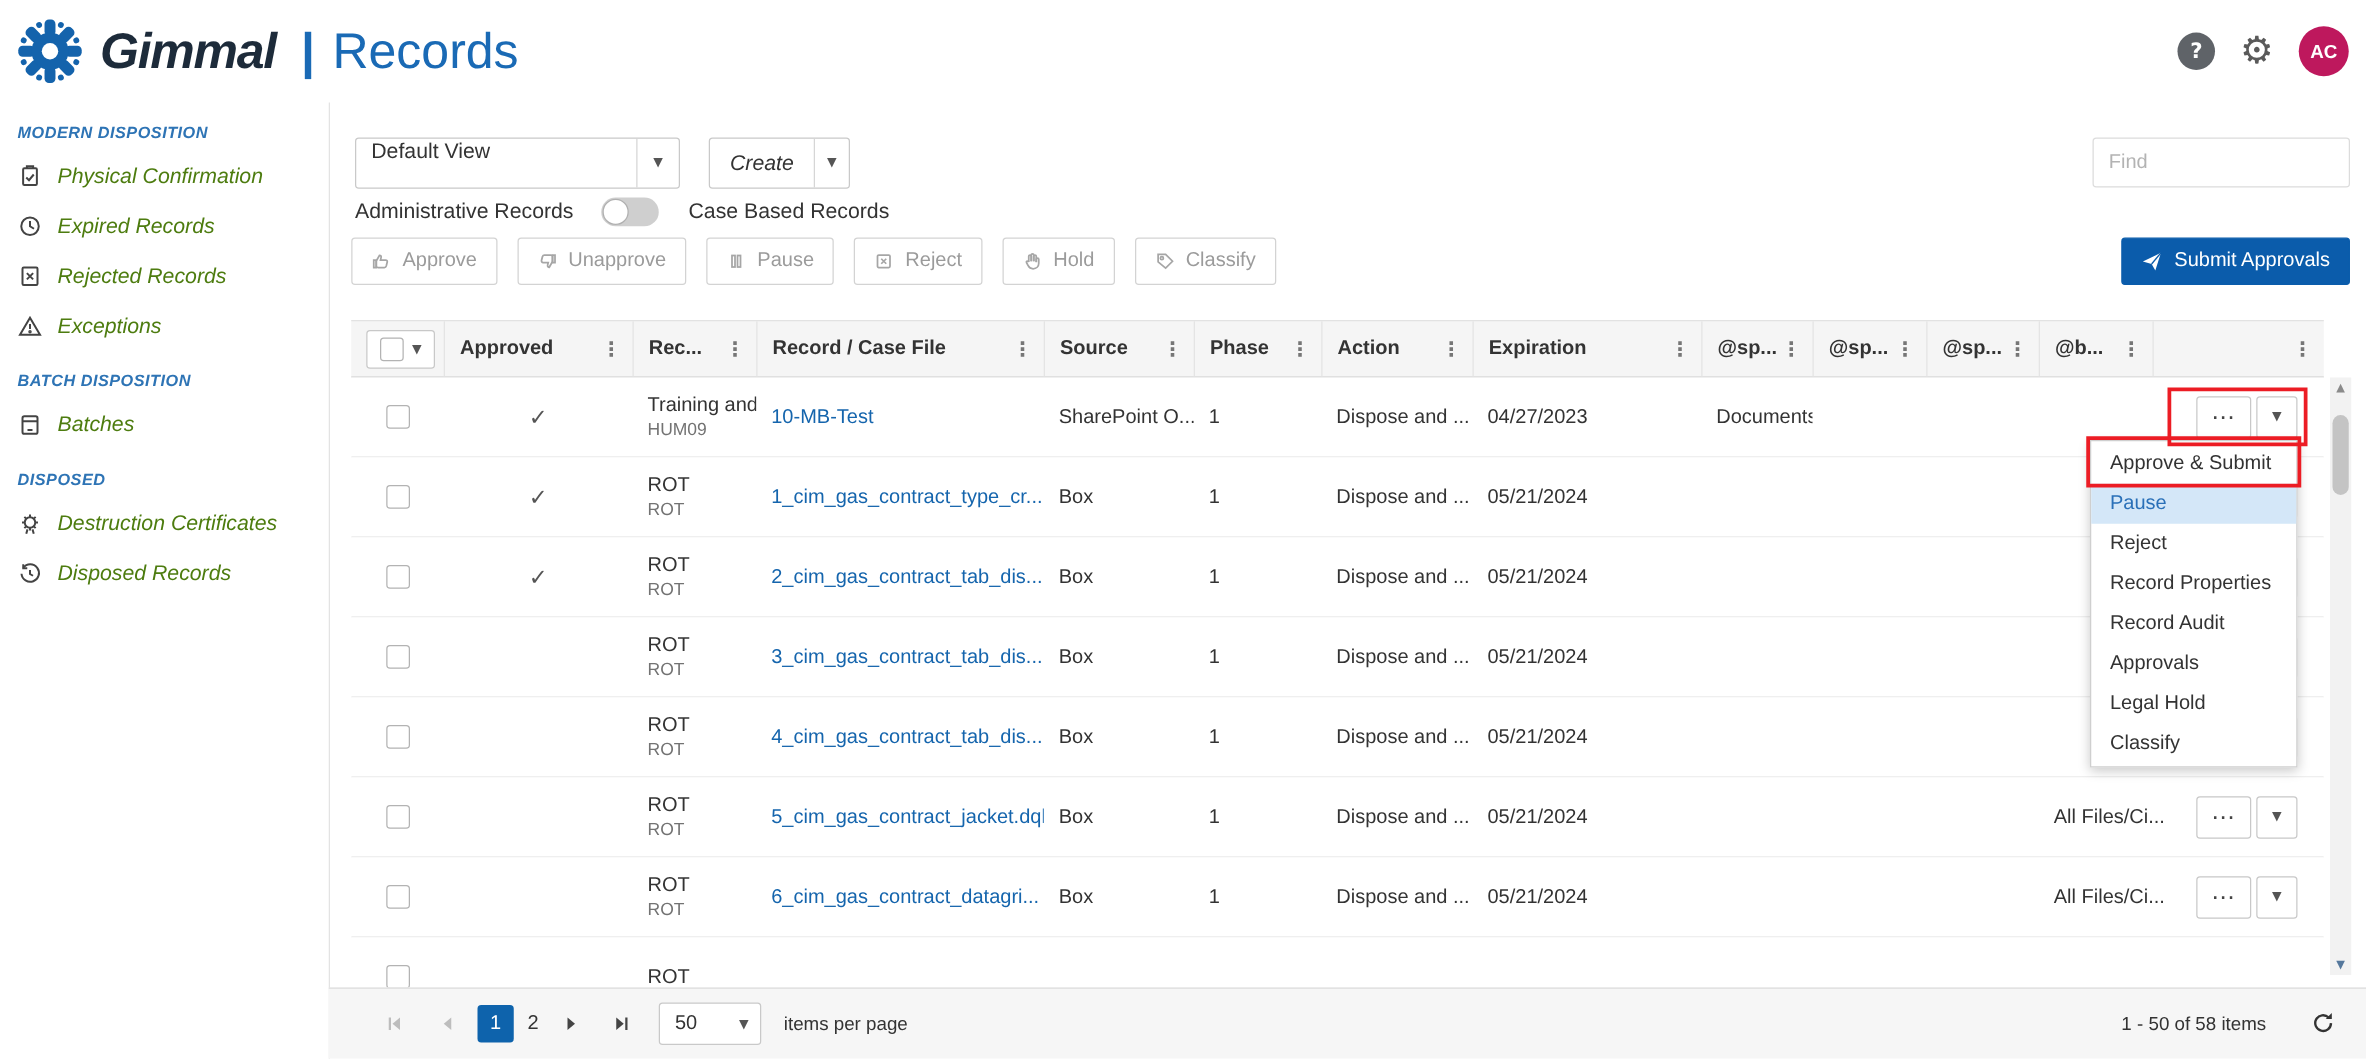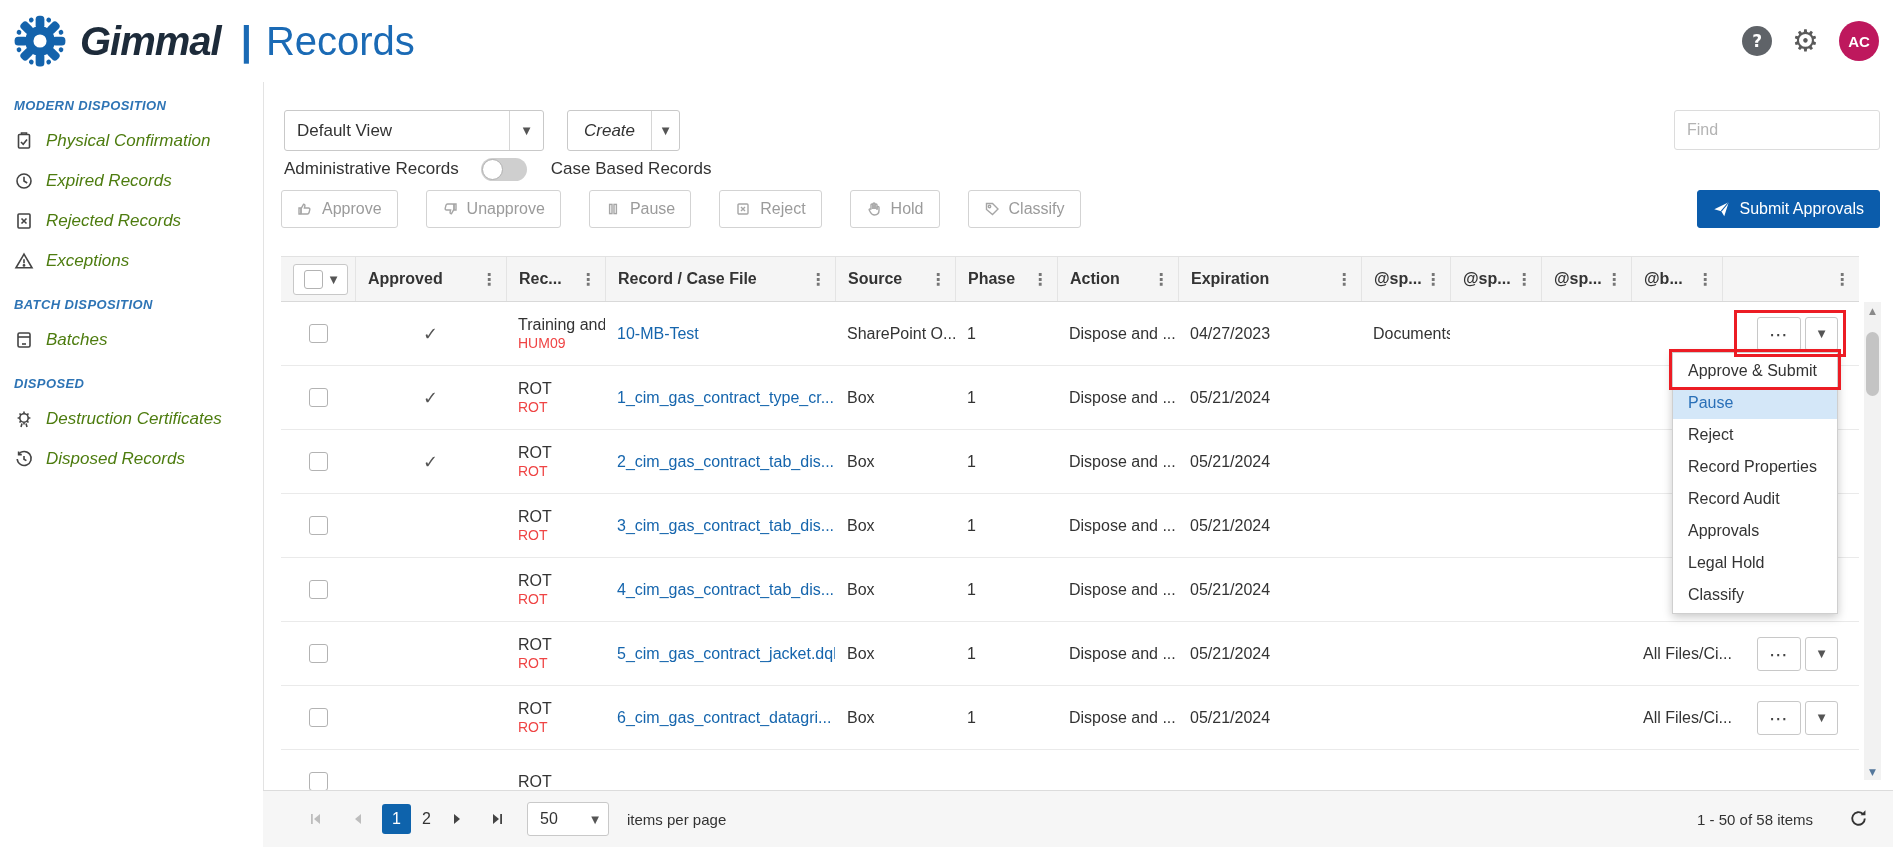--- a/index.html
+++ b/index.html
@@ -27,36 +27,36 @@
   .side-title { font-size:13px; font-weight:bold; color:#2e74b5; letter-spacing:.4px; padding:16px 0 8px 14px; }
   .side-item { height:40px; display:flex; align-items:center; gap:12px; padding-left:14px; font-size:17px; color:#4d7c0f; cursor:pointer; }
   .side-item svg { flex:0 0 auto; stroke:#444; }
   .side-item.selected { background:#19568f; color:#fff; }
   .side-item.selected svg { stroke:#fff; }
 
   
   .main { position:absolute; left:264px; top:82px; width:1629px; height:765px; background:#fff; }
 
   .row-controls-1 { position:absolute; top:28px; left:0; width:100%; height:41px; }
-  .view-select { position:absolute; left:20px; top:0; width:260px; height:41px; border:1px solid #c9c9c9; border-radius:3px; background:#fff; display:flex; align-items:center; cursor:pointer;gap:11px; }
+  .view-select { position:absolute; left:20px; top:0; width:260px; height:41px; border:1px solid #c9c9c9; border-radius:3px; background:#fff; display:flex; align-items:flex-start; cursor:pointer;gap:11px; }
   .view-select .vs-label { flex:1; padding-left:12px; font-size:17px; color:#333; }
   .dd-caret-seg { width:34px; height:100%; border-left:1px solid #d6d6d6; display:flex; align-items:center; justify-content:center; font-size:10px; color:#555; }
   .create-btn { position:absolute; left:303px; top:0; height:41px; border:1px solid #c9c9c9; border-radius:3px; background:#fff; display:flex; align-items:center; cursor:pointer;font-style:italic; }
   .create-btn .cb-label { padding:0 16px; font-size:17px; color:#333; }
   .create-btn .dd-caret-seg { width:28px; }
   .find-input { position:absolute; right:13px; top:0; width:206px; height:40px; border:1px solid #dcdcdc; border-radius:3px; font-size:16px; padding-left:12px; color:#333; font-family:"Liberation Sans",sans-serif; outline:none; }
   .find-input::placeholder { color:#b3b3b3; }
 
   .row-controls-2 { position:absolute; top:74px; left:20px; height:26px; display:flex; align-items:center; }
   .toggle-label { font-size:17px; color:#333; }
   .toggle { width:46px; height:23px; border-radius:12px; background:#cfcfcf; position:relative; margin:0 24px 0 22px; cursor:pointer; }
   .toggle .knob { position:absolute; left:1px; top:1px; width:21px; height:21px; border-radius:50%; background:#fff; border:1px solid #b0b0b0; }
 
   .row-controls-3 { position:absolute; top:108px; left:0; width:100%; height:38px; }
-  .tb-actions { position:absolute; left:17px; top:0; display:flex; gap:28px; }
+  .tb-actions { position:absolute; left:17px; top:0; display:flex; gap:16px; }
   .tb-btn { height:38px; display:inline-flex; align-items:center; gap:9px; padding:0 15px; border:1px solid #d3d3d3; border-radius:3px; background:#fff; color:#9b9b9b; font-size:16px; cursor:default; }
   .tb-btn svg { stroke:#a6a6a6; fill:none; stroke-width:1.4; }
   .submit-btn { position:absolute; right:13px; top:0; height:38px; display:flex; align-items:center; gap:9px; padding:0 15px; background:#0b5cab; border:1px solid #0b5cab; border-radius:3px; color:#fff; font-size:16px; cursor:pointer; }
 
   
   .table-wrap { position:absolute; left:17px; top:174px; width:1578px; }
   .grid-header, .grid-row { display:grid; grid-template-columns:74px 151px 99px 230px 120px 102px 121px 183px 89px 91px 90px 91px 137px; }
   .grid-header { height:46px; background:#f5f5f5; border-top:1px solid #e2e2e2; border-bottom:1px solid #d9d9d9; }
   .th { display:flex; align-items:center; justify-content:space-between; padding:0 7px 0 12px; font-size:16px; font-weight:bold; color:#333; border-left:1px solid #e4e4e4; overflow:hidden; white-space:nowrap; cursor:pointer; }
   .th:first-child { border-left:none; }
@@ -64,21 +64,21 @@
   .select-all { width:58px; height:31px; border:1px solid #c8c8c8; border-radius:3px; background:#fff; display:flex; align-items:center; justify-content:center; gap:7px; cursor:pointer; }
   .select-all .caret { font-size:10px; color:#555; }
   .cb { width:19px; height:19px; border:1px solid #b3b3b3; border-radius:3px; background:#fff; display:inline-block; cursor:pointer; }
 
   .table-body { height:488px; overflow:hidden; }
   .grid-row { height:64px; border-bottom:1px solid #eaeaea; background:#fff; }
   .td { display:flex; align-items:center; padding:0 6px 0 12px; font-size:16px; color:#333; overflow:hidden; white-space:nowrap; }
   .td-select { justify-content:center; padding:0; }
   .td-approved { justify-content:center; padding:0; font-size:18px; color:#555; }
   .td-rec { flex-direction:column; justify-content:center; align-items:flex-start; line-height:1.25; }
-  .rec-sub { font-size:14px; color:#ef4444; }
+  .rec-sub { font-size:14px; color:#737373; }
   .td-b { overflow:visible; }
   .td-actions { justify-content:flex-end; gap:4px; padding-right:21px; overflow:visible; }
   .link { color:#1565ad; text-decoration:none; cursor:pointer; }
   .row-btn { height:34px; background:#fff; border:1px solid #c8c8c8; border-radius:3px; display:flex; align-items:center; justify-content:center; color:#444; cursor:pointer; }
   .row-btn.more { width:44px; font-size:19px; letter-spacing:1px; }
   .row-btn.drop { width:33px; font-size:10px; color:#555; }
 
   
   .vscroll { position:absolute; left:1864px; top:302px; width:17px; height:478px; background:#f2f2f2; }
   .vs-btn { position:absolute; left:0; width:17px; height:17px; display:flex; align-items:center; justify-content:center; font-size:9px; color:#8a8a8a; cursor:pointer; }

